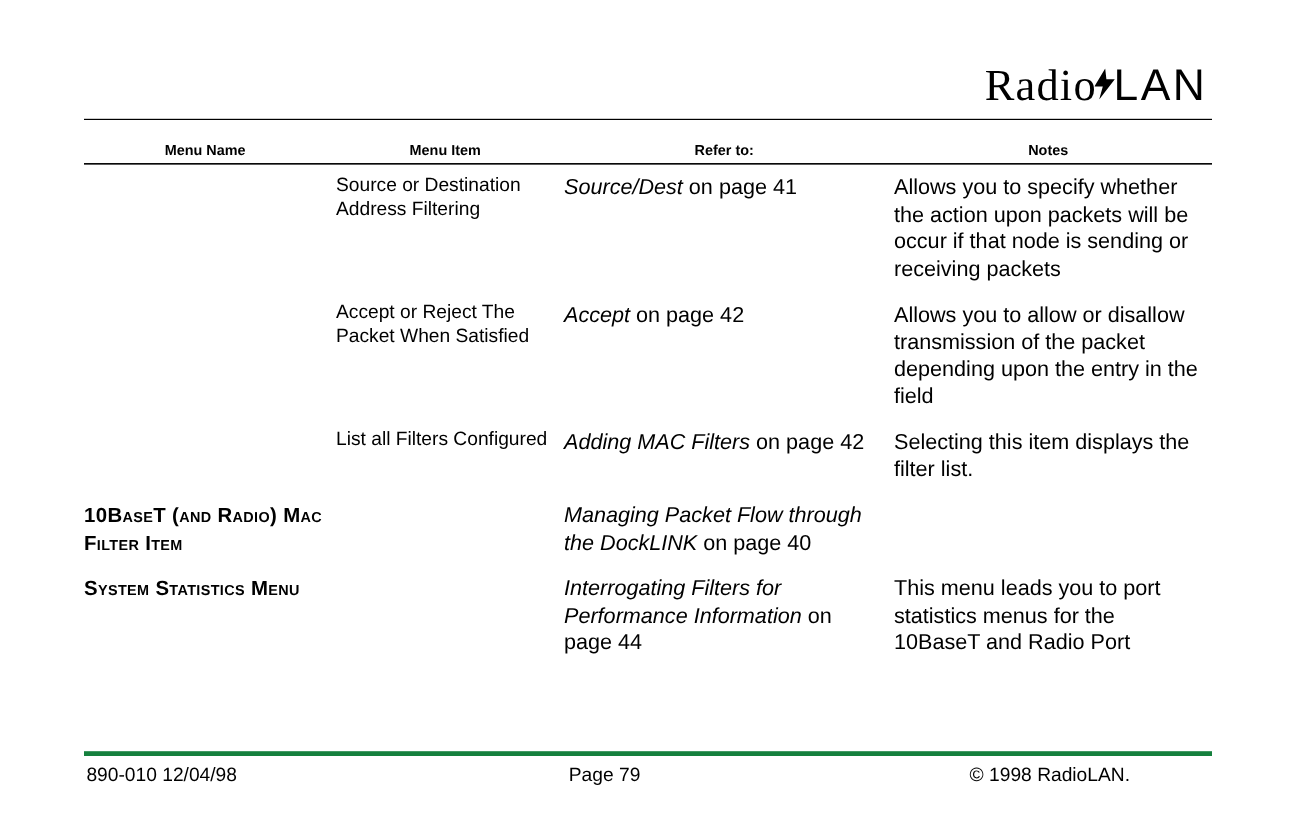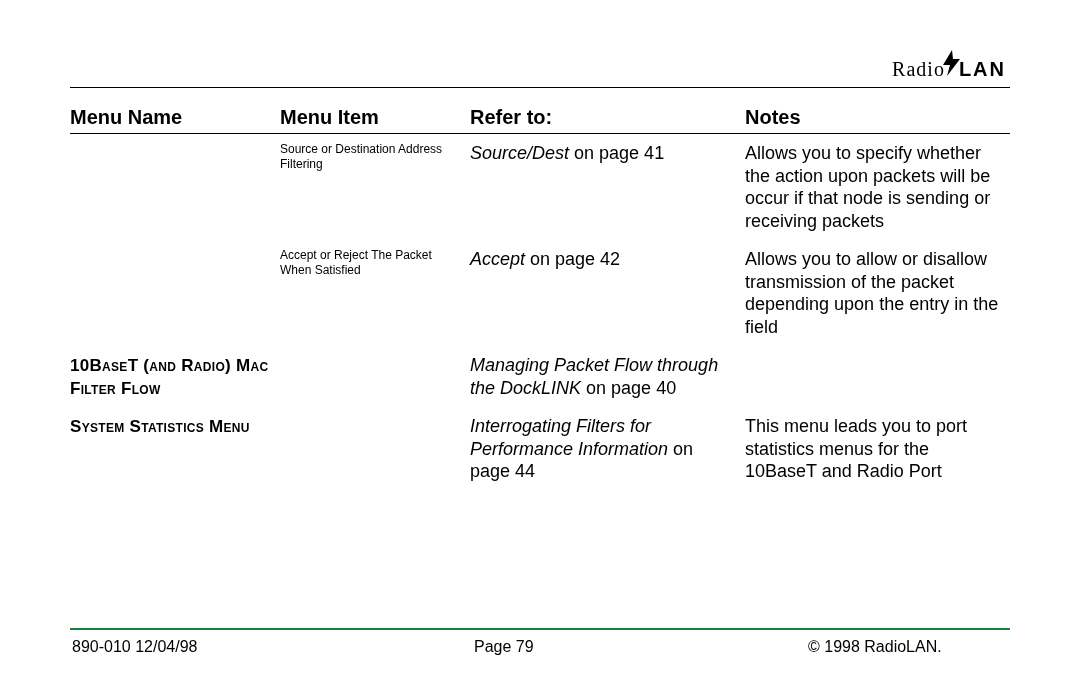--- a/index.html
+++ b/index.html
@@ -1,34 +1,34 @@
 <!DOCTYPE html>
 <html><head>
 <meta charset="utf-8">
 <style>
   * { box-sizing: border-box; margin: 0; padding: 0; }
   html, body { width: 1080px; height: 698px; background: #fff; font-family: Arial, Helvetica, sans-serif; color: #000; }
   .page { width: 1080px; height: 698px; position: relative; padding: 50px 70px 0 70px; }
   .brand { text-align: right; margin-bottom: 6px; padding-right: 4px; }
-  .brand-text { font-family: Georgia, 'Times New Roman', serif; font-size: 20px; letter-spacing: 1px; }
-  .brand-bold { font-weight: 700; font-family: Arial, Helvetica, sans-serif; letter-spacing: 2px; margin-top: 17px; }
+  .brand-text { font-family: Georgia, 'Times New Roman', serif; font-size: 37px; letter-spacing: 1px; }
+  .brand-bold { font-weight: 400; font-family: Arial, Helvetica, sans-serif; letter-spacing: 2px; margin-top: 17px; }
   .brand-svg { vertical-align: baseline; }
   .hr { border: 0; border-top: 1.5px solid #000; margin: 0 0 18px 0; }
   table.main { width: 100%; border-collapse: collapse; table-layout: fixed; font-size: 18px; }
   table.main col.c1 { width: 210px; }
   table.main col.c2 { width: 190px; }
   table.main col.c3 { width: 275px; }
   table.main col.c4 { width: auto; }
-  table.main th { text-align: left; font-weight: bold; padding: 0 8px 4px 0; border-bottom: 1px solid #000; font-size: 20px; }
+  table.main th { text-align: center; font-weight: bold; padding: 0 8px 4px 0; border-bottom: 1px solid #000; font-size: 12px; }
   table.main td { vertical-align: top; padding: 8px 10px 8px 0; line-height: 1.25; }
-  td.menu-item-cell { font-size: 12px; }
+  td.menu-item-cell { font-size: 16px; }
   .smallcaps { font-variant: small-caps; font-weight: bold; font-size: 17px; letter-spacing: 0.3px; }
   .smallcaps-inline { font-variant: small-caps; font-size: 17px; letter-spacing: 0.3px; }
   .footer { position: absolute; left: 70px; right: 70px; bottom: 40px; }
-  .footer-bar { border-top: 2px solid #15803d; padding-top: 6px; }
+  .footer-bar { border-top: 4px solid #15803d; padding-top: 6px; }
   .footer-row { width: 100%; font-size: 16px; }
   .footer-row td { padding: 0; }
   .footer-row .mid { text-align: left; }
   .footer-row .right { text-align: left; margin-top: 38px; }
   .refer i { font-style: italic; }
 </style>
 </head>
 <body>
 
 <div class="page">
@@ -61,21 +61,27 @@
         <td class="refer"><i>Source/Dest</i><span> on page 41</span></td>
         <td><span></span><span class="smallcaps-inline"></span><span>Allows you to specify whether the action upon packets will be occur if that node is sending or receiving packets</span></td>
       </tr>
       <tr>
         <td><span class="smallcaps"></span></td>
         <td class="menu-item-cell">Accept or Reject The Packet When Satisfied</td>
         <td class="refer"><i>Accept</i><span> on page 42</span></td>
         <td><span></span><span class="smallcaps-inline"></span><span>Allows you to allow or disallow transmission of the packet depending upon the entry in the field</span></td>
       </tr>
       <tr>
-        <td><span class="smallcaps">10BaseT (and Radio) Mac Filter Flow</span></td>
+        <td><span class="smallcaps"></span></td>
+        <td class="menu-item-cell">List all Filters Configured</td>
+        <td class="refer"><i>Adding MAC Filters</i><span> on page 42</span></td>
+        <td><span></span><span class="smallcaps-inline"></span><span>Selecting this item displays the filter list.</span></td>
+      </tr>
+      <tr>
+        <td><span class="smallcaps">10BaseT (and Radio) Mac Filter Item</span></td>
         <td class="menu-item-cell"></td>
         <td class="refer"><i>Managing Packet Flow through the DockLINK</i><span> on page 40</span></td>
         <td><span></span><span class="smallcaps-inline"></span><span></span></td>
       </tr>
       <tr>
         <td><span class="smallcaps">System Statistics Menu</span></td>
         <td class="menu-item-cell"></td>
         <td class="refer"><i>Interrogating Filters for Performance Information</i><span> on page 44</span></td>
         <td><span></span><span class="smallcaps-inline"></span><span>This menu leads you to port statistics menus for the 10BaseT and Radio Port</span></td>
       </tr>

